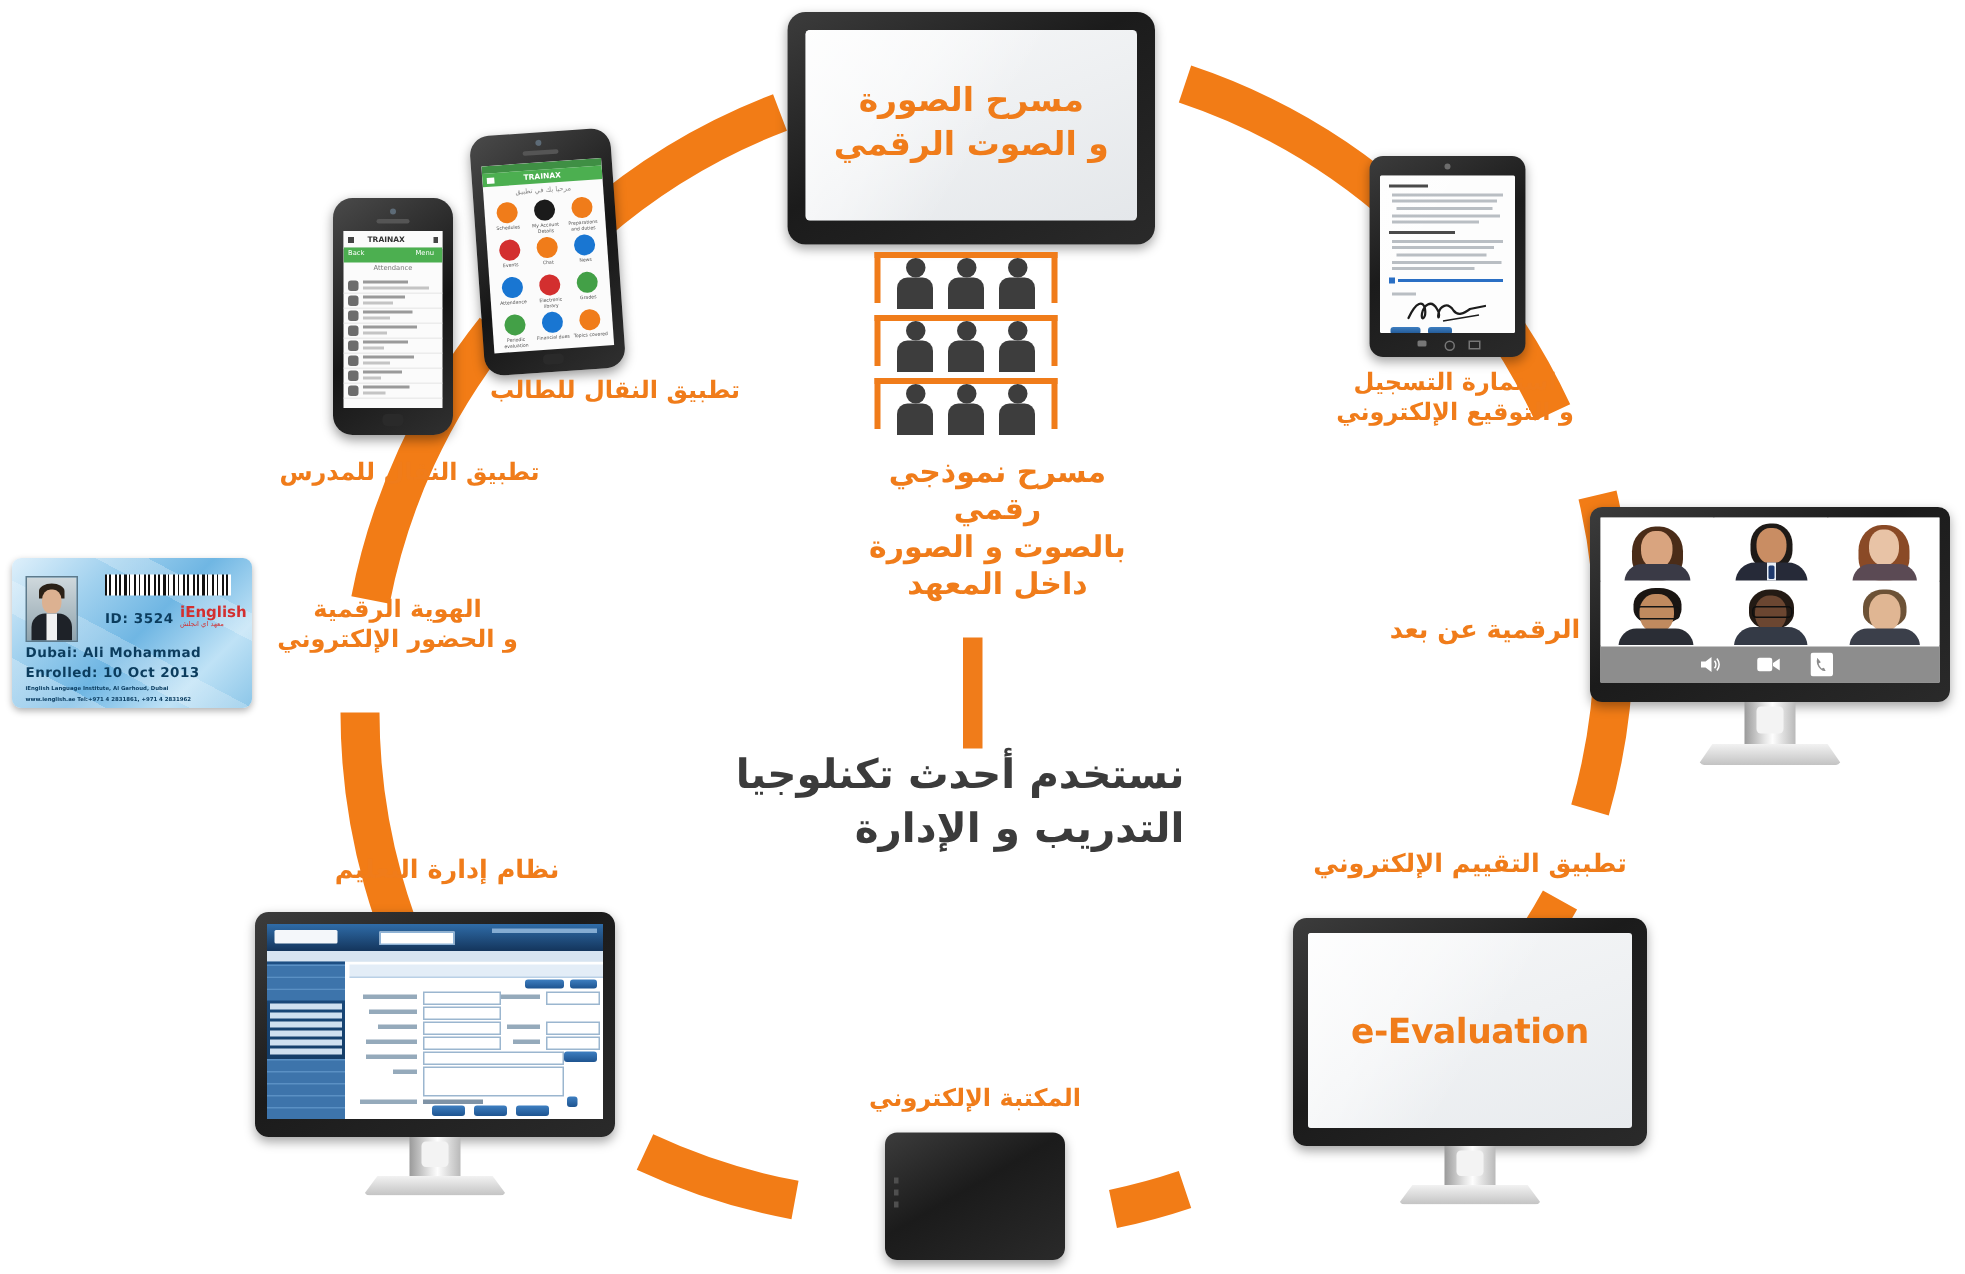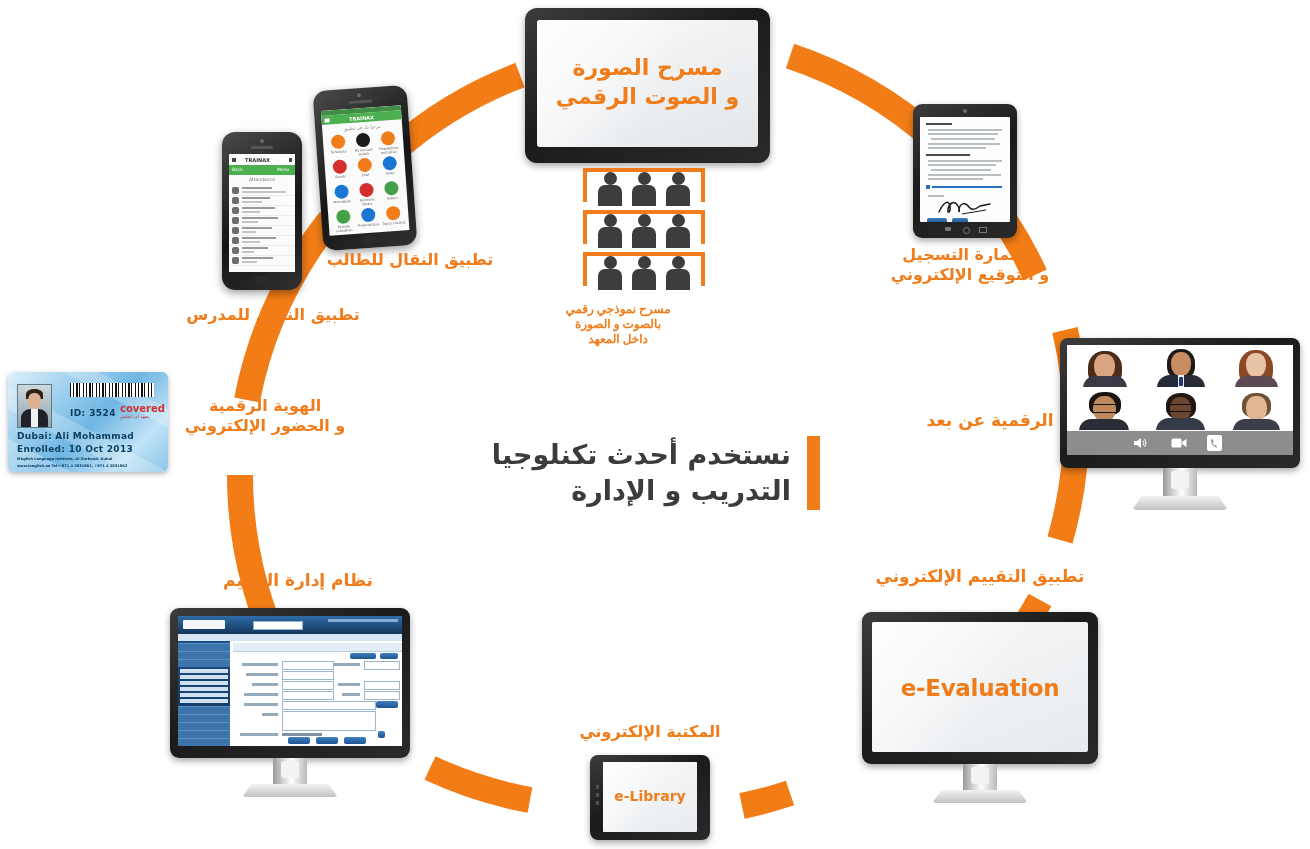--- a/index.html
+++ b/index.html
@@ -9,21 +9,21 @@
   .abs{position:absolute;}
 
   
   .ring{position:absolute;left:0;top:0;width:1310px;height:849px;pointer-events:none;}
 
   
   .lbl{position:absolute;color:#F07C1A;font-weight:bold;line-height:1.25;
        direction:rtl;white-space:pre-line;text-align:center;}
 
   
-  .center-title{position:absolute;display:flex;align-items:center;direction:rtl;}
+  .center-title{position:absolute;display:flex;align-items:center;direction:rtl;flex-direction:column;}
   .center-title .bar{width:13px;height:74px;background:#F07C1A;margin-left:16px;flex:none;}
   .center-title .txt{color:#3b3b3b;font-size:27px;font-weight:bold;line-height:1.35;
        text-align:right;white-space:pre-line;letter-spacing:0px;}
 
   
   .bezel{position:absolute;background:linear-gradient(150deg,#3c3c3c 0%,#1b1b1b 45%,#2a2a2a 100%);
          border-radius:10px;box-shadow:0 3px 7px rgba(0,0,0,.35);}
   .bezel .glass{position:absolute;overflow:hidden;background:#eceff1;}
   .shine{position:absolute;left:0;top:0;width:100%;height:100%;
          background:linear-gradient(122deg,rgba(255,255,255,.85) 0%,rgba(255,255,255,.45) 32%,rgba(255,255,255,0) 55%);
@@ -160,21 +160,21 @@
       <div class="person" style="left:48px;top:4px;width:26px;height:30px;">
         <div class="p-head" style="left:7px;top:0;width:13px;height:13px;"></div>
         <div class="p-body" style="left:1px;top:13px;width:24px;height:21px;"></div>
       </div>
       <div class="person" style="left:82px;top:4px;width:26px;height:30px;">
         <div class="p-head" style="left:7px;top:0;width:13px;height:13px;"></div>
         <div class="p-body" style="left:1px;top:13px;width:24px;height:21px;"></div>
       </div>
     </div>
   </div>
-  <div class="lbl" style="left:518px;top:302px;width:200px;font-size:12px;font-family:Liberation Serif, serif;">مسرح نموذجي رقمي
+  <div class="lbl" style="left:565px;top:302px;width:200px;font-size:20px;">مسرح نموذجي رقمي
 بالصوت و الصورة
 داخل المعهد</div>
 
   <div class="bezel" style="left:913px;top:104px;width:104px;height:134px;border-radius:9px;">
     <div class="glass" style="left:7px;top:13px;width:90px;height:105px;background:#fdfdfd;border-radius:1px;">
       <div class="shine" style="opacity:.55;"></div>
 
       <div class="fline" style="left:6px;top:6px;width:26px;height:2.4px;background:#4a4a4a;"></div>
       <div class="fline" style="left:8px;top:12px;width:74px;height:1.6px;"></div>
       <div class="fline" style="left:8px;top:16px;width:70px;height:1.6px;"></div>
@@ -279,25 +279,20 @@
         <div class="scr-en" style="position:absolute;left:0;top:53px;width:100%;font-size:23px;letter-spacing:-.3px;">e-Evaluation</div>
       </div>
     </div>
     <div class="stand-neck" style="left:101px;top:152px;width:34px;height:28px;"></div>
     <div class="abs" style="left:109px;top:155px;width:18px;height:17px;background:#f3f3f3;border-radius:3px;"></div>
     <div class="stand-base" style="left:70px;top:178px;width:96px;height:13px;clip-path:polygon(10% 0,90% 0,100% 100%,0 100%);"></div>
   </div>
   <div class="lbl" style="left:855px;top:566px;width:250px;font-size:17px;">تطبيق التقييم الإلكتروني</div>
 
   <div class="bezel" style="left:590px;top:755px;width:120px;height:85px;border-radius:8px;">
-    <div class="glass" style="left:13px;top:7px;width:94px;height:70px;border-radius:1px;
-                background:linear-gradient(160deg,#f7f8f9,#e9ecef);">
-      <div class="shine"></div>
-      <div class="scr-en" style="position:absolute;left:0;top:26px;width:100%;font-size:14px;">e-Library</div>
-    </div>
     <div class="abs" style="left:6px;top:30px;width:3px;height:22px;">
       <div class="abs" style="left:0;top:0;width:3px;height:4px;background:#4f4f4f;"></div>
       <div class="abs" style="left:0;top:8px;width:3px;height:4px;background:#4f4f4f;"></div>
       <div class="abs" style="left:0;top:16px;width:3px;height:4px;background:#4f4f4f;"></div>
     </div>
   </div>
   <div class="lbl" style="left:555px;top:722px;width:190px;font-size:16px;">المكتبة الإلكتروني</div>
 
   <div class="abs" style="left:170px;top:608px;width:245px;height:195px;">
     <div class="bezel" style="left:0;top:0;width:240px;height:150px;border-radius:9px;">
@@ -378,21 +373,21 @@
                 background:linear-gradient(28deg,rgba(255,255,255,.65) 0 18%,rgba(255,255,255,0) 18% 34%,rgba(255,255,255,.5) 34% 46%,rgba(255,255,255,0) 46% 70%,rgba(255,255,255,.55) 70% 80%,rgba(255,255,255,0) 80%);"></div>
     <div class="idphoto" style="left:9px;top:12px;width:33px;height:42px;">
       <div class="abs" style="left:8px;top:4px;width:17px;height:10px;background:#2b2117;border-radius:50% 50% 0 0;"></div>
       <div class="abs" style="left:10px;top:8px;width:13px;height:16px;background:#dcb191;border-radius:44%;"></div>
       <div class="abs" style="left:3px;top:24px;width:27px;height:18px;background:#1e2228;border-radius:9px 9px 0 0;"></div>
       <div class="abs" style="left:13px;top:24px;width:7px;height:18px;background:#f1f1f1;"></div>
     </div>
     <div class="barcode" style="left:62px;top:11px;width:84px;height:14px;"></div>
     <div class="idtxt" style="left:62px;top:36px;font-size:9px;letter-spacing:.4px;">ID: 3524</div>
     <div class="abs" style="left:112px;top:31px;width:42px;height:20px;">
-      <div style="position:absolute;left:0;top:0;font-size:10px;font-weight:bold;color:#d32f2f;">covered</div>
+      <div style="position:absolute;left:0;top:0;font-size:10px;font-weight:bold;color:#d32f2f;">iEnglish</div>
       <div style="position:absolute;left:0;top:11px;font-size:4.5px;color:#d32f2f;direction:rtl;">معهد اي انجلش</div>
     </div>
     <div class="idtxt" style="left:9px;top:59px;font-size:9px;letter-spacing:.3px;">Dubai: Ali Mohammad</div>
     <div class="idtxt" style="left:9px;top:72px;font-size:9px;letter-spacing:.3px;">Enrolled: 10 Oct 2013</div>
     <div class="abs" style="left:9px;top:85px;font-size:3.6px;color:#0d3f63;font-weight:bold;">iEnglish Language Institute, Al Garhoud, Dubai</div>
     <div class="abs" style="left:9px;top:92px;font-size:3.6px;color:#0d3f63;font-weight:bold;">www.ienglish.ae    Tel:+971 4 2831861, +971 4 2831962</div>
   </div>
   <div class="lbl" style="left:175px;top:396px;width:180px;font-size:16px;">الهوية الرقمية
 و الحضور الإلكتروني</div>
 

